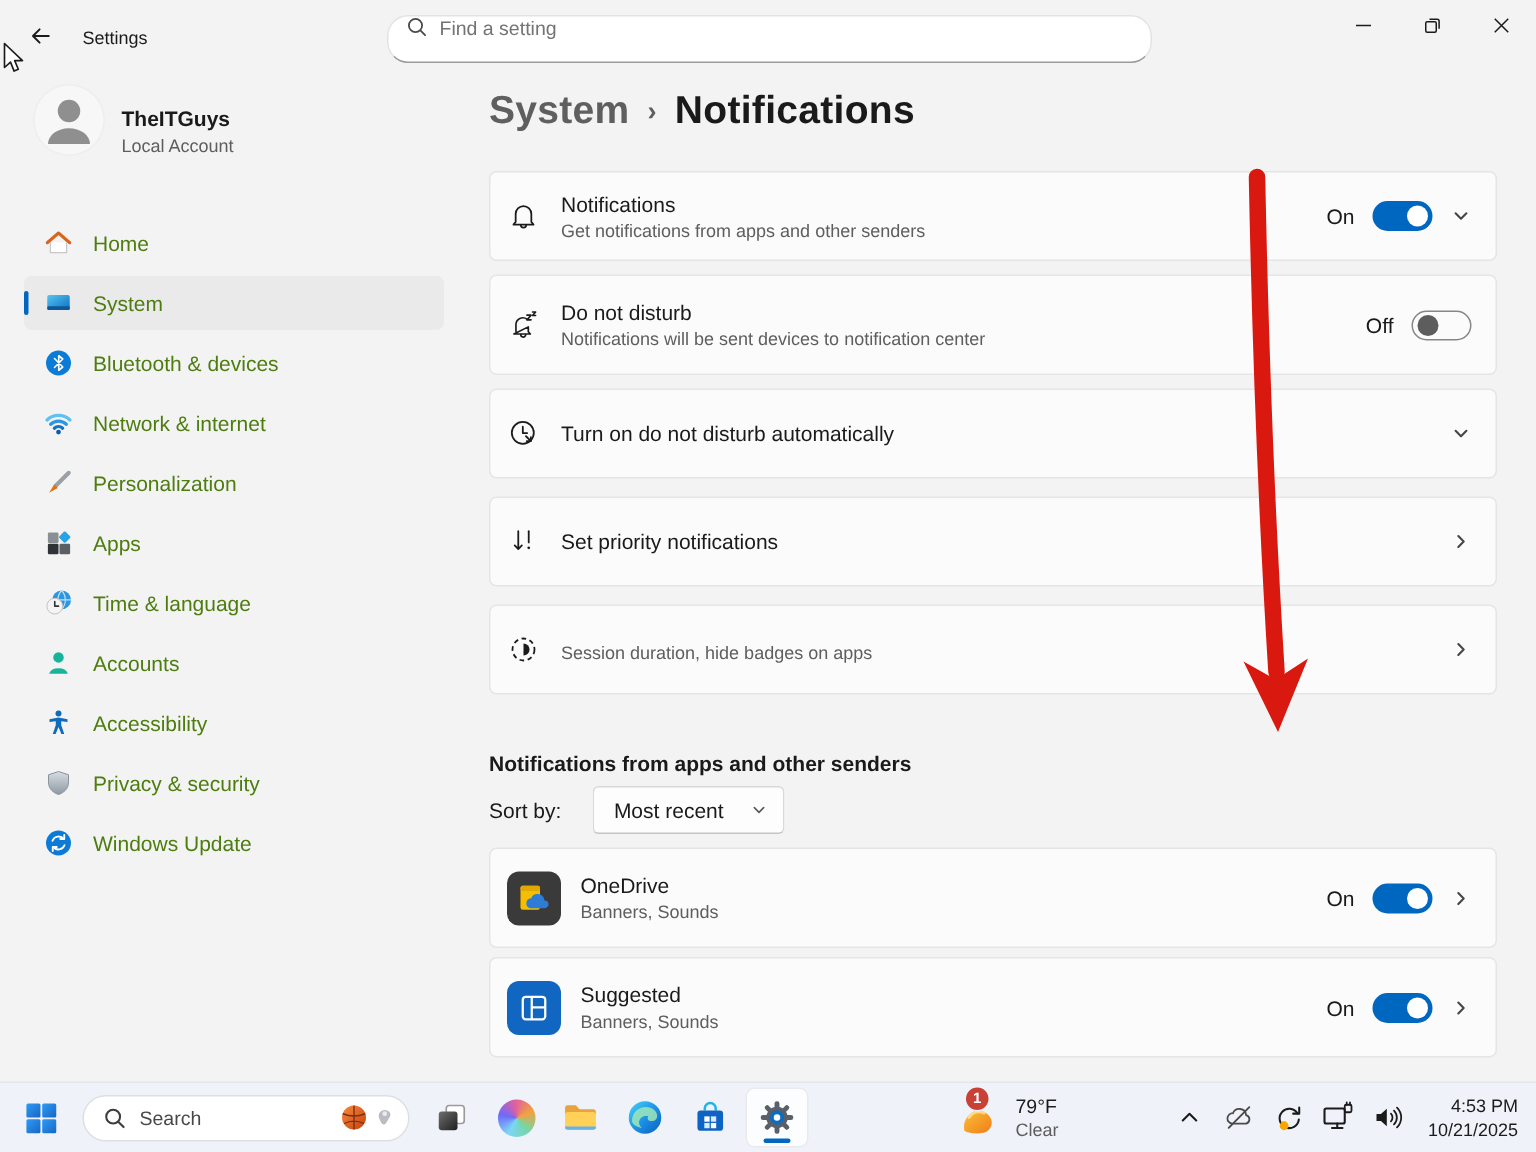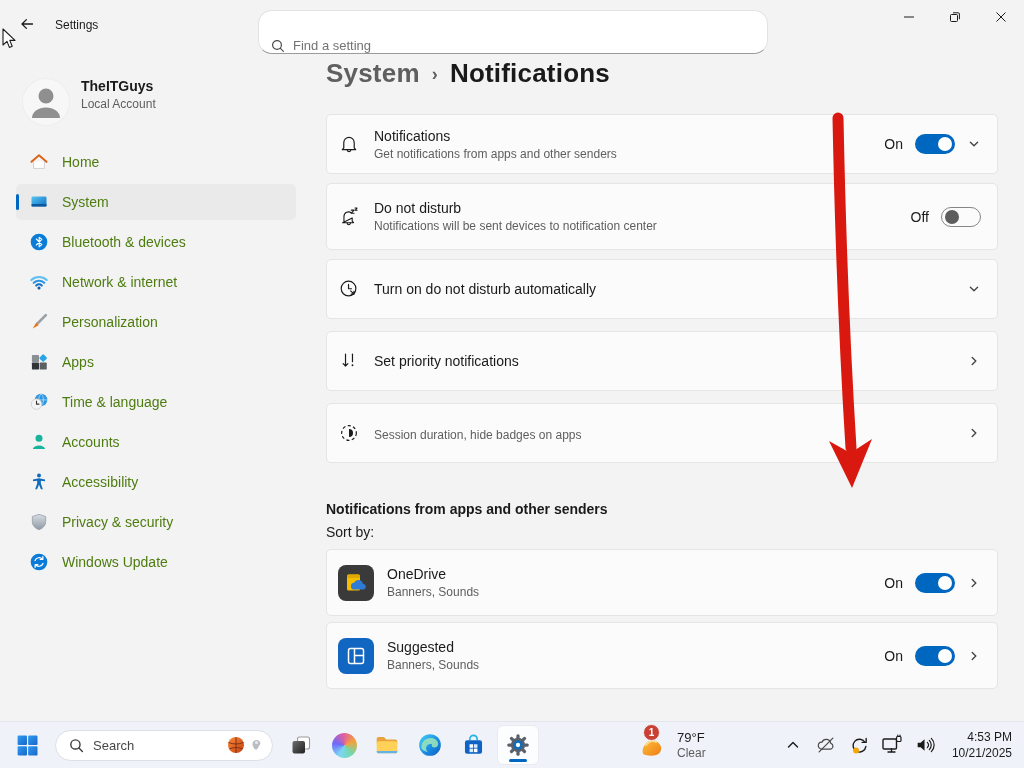--- a/index.html
+++ b/index.html
@@ -9,34 +9,34 @@
     background:#f3f3f3; color:#1a1a1a; position:relative;
     -webkit-font-smoothing:antialiased;
   }
   svg { display:block; }
 
   
   .titlebar { position:absolute; top:0; left:0; right:0; height:48px; }
   .back-btn { position:absolute; left:10px; top:10px; width:34px; height:28px;
     display:flex; align-items:center; justify-content:center; border-radius:4px; }
   .app-title { position:absolute; left:55px; top:18px; font-size:12px; color:#1b1b1b; }
-  .ts-search { position:absolute; left:258px; top:10px; width:510px; height:44px;
+  .ts-search { position:absolute; left:258px; top:10px; width:510px; height:32px;
     background:#fff; border:1px solid #e3e3e3; border-bottom-color:#9b9b9b;
-    border-radius:14px; display:flex; align-items:flex-end; }
+    border-radius:14px; display:flex; align-items:flex-start; }
   .ts-search svg { margin-left:12px; }
   .ts-search input { border:none; outline:none; background:transparent; flex:1;
     font-size:13px; color:#1b1b1b; padding:0 10px 0 8px;
     font-family:"Liberation Sans", sans-serif; }
   .ts-search input::placeholder { color:#737373; }
   .win-controls { position:absolute; right:0; top:0; display:flex; }
   .win-btn { width:46px; height:34px; display:flex; align-items:center; justify-content:center; }
 
   
   .sidebar { position:absolute; top:48px; left:0; width:300px; bottom:47px; }
-  .user { position:absolute; top:30px; left:22px; display:flex; align-items:flex-start; }
+  .user { position:absolute; top:8px; left:22px; display:flex; align-items:flex-end; }
   .avatar { width:48px; height:48px; border-radius:50%; background:#f7f7f7; overflow:hidden;
     box-shadow: inset 0 0 0 1px rgba(0,0,0,0.04); }
   .user-meta { margin-left:11px; }
   .user-name { font-size:14px; font-weight:bold; color:#1a1a1a; }
   .user-type { font-size:12px; color:#5e5e5e; margin-top:3px; }
   .nav { position:absolute; top:96px; left:16px; width:280px; }
   .nav-item { position:relative; height:36px; margin-bottom:4px; display:flex;
     align-items:center; padding-left:12px; border-radius:5px; cursor:default; }
   .nav-item.selected { background:#eaeaea; }
   .nav-item.selected::before { content:""; position:absolute; left:0; top:10px;
@@ -417,20 +417,26 @@
       <svg width="14" height="14" viewBox="0 0 14 14">
         <path d="M5.2 3.4L8.8 7l-3.6 3.6" fill="none" stroke="#464646" stroke-width="1.4" stroke-linecap="round" stroke-linejoin="round"></path>
       </svg>
     </span>
   </div>
 
   <div class="section-header">Notifications from apps and other senders</div>
 
   <div class="sort-row">
     <span class="sort-label">Sort by:</span>
+    <div class="dropdown">
+      <span class="dd-value">Most recent</span>
+      <svg width="12" height="12" viewBox="0 0 14 14">
+        <path d="M3.4 5.2L7 8.8l3.6-3.6" fill="none" stroke="#5a5a5a" stroke-width="1.3" stroke-linecap="round" stroke-linejoin="round"></path>
+      </svg>
+    </div>
   </div>
 
   <div class="card h67 appcard-1">
     <span class="appic onedrive">
       <svg width="26" height="26" viewBox="0 0 26 26">
         <rect x="4" y="4.5" width="13" height="16" rx="1.5" fill="#f6be00"></rect>
         <rect x="4" y="4.5" width="13" height="3.5" rx="1.5" fill="#e0a800"></rect>
         <path d="M10.5 19.5a3.4 3.4 0 0 1 .6-6.7 4.6 4.6 0 0 1 8.8 1.3 3 2.7 0 0 1-.4 5.4z" fill="#2e7cd6"></path>
       </svg>
       </span>

